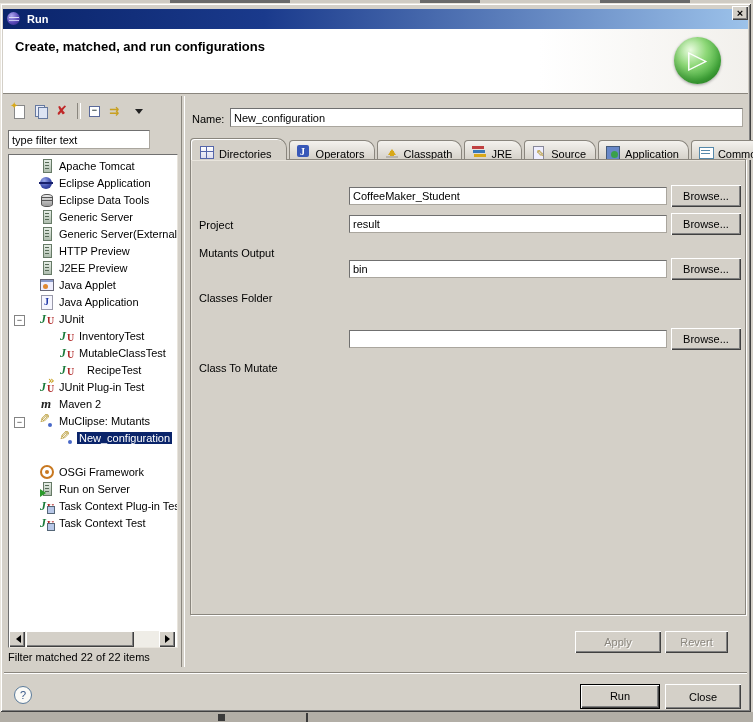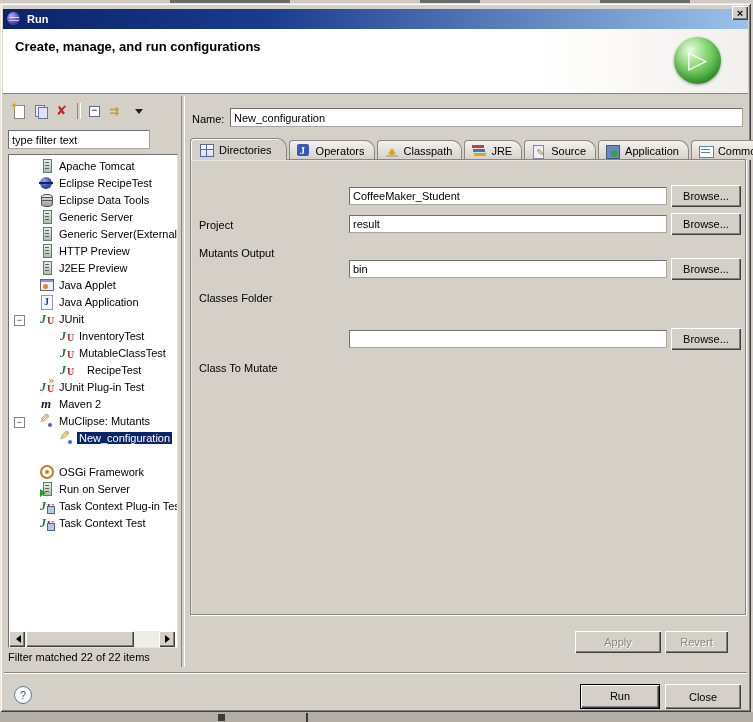--- a/index.html
+++ b/index.html
@@ -94,21 +94,21 @@
 
   .sash{position:absolute;left:181px;top:93px;width:2px;height:571px;
     border-left:1px solid #8a867e;border-right:1px solid #fff;}
 
   
   .name-label{position:absolute;left:192px;top:110px;}
   .name-input{position:absolute;left:230px;top:105px;width:505px;height:15px;padding:1px 3px;}
 
   .tabs{position:absolute;left:190px;top:136px;height:21px;display:flex;align-items:flex-end;}
   .tab{
-    position:relative;height:19px;display:flex;align-items:center;padding:0 9px 0 6px;
+    position:relative;height:19px;display:flex;align-items:flex-end;padding:0 9px 0 6px;
     border:1px solid #8a867e;border-bottom:none;border-radius:4px 10px 0 0;
     background:linear-gradient(#f4f2ee,#d4d0c8);margin-right:2px;color:#000;
   }
   .tab .icon{margin-right:4px;}
   .tab.selected{height:21px;background:#d4d0c8;box-shadow:inset 1px 1px 0 #fff;z-index:2;padding:0 14px 0 8px;}
   .tabpanel{
     position:absolute;left:190px;top:156px;width:554px;height:454px;background:#d4d0c8;
     border:1px solid #8a867e;box-shadow:inset 1px 1px 0 #e8e4dc, 1px 1px 0 #fff;
   }
   .frow{position:absolute;left:0;width:554px;height:22px;}
@@ -223,21 +223,21 @@
   <div class="titlebar">
     <span class="tl-ic">
         <b></b>
         <u></u>
       </span>
     <span class="tl-text">Run</span>
   </div>
   <button class="close-btn raised">×</button>
 
   <div class="banner">
-    <div class="btitle">Create, manage, and run configurations</div>
+    <div class="btitle">Create, matched, and run configurations</div>
     <div class="runball">
         <s>▷</s>
       </div>
   </div>
 
   <div class="toolbar" id="toolbar">
       <button class="tbtn"><span class="icon new-document-icon"><i class="n1"></i><em class="n2">✦</em></span></button>
       <button class="tbtn"><span class="icon copy-icon"><i class="c1"></i><i class="c2"></i></span></button>
       <button class="tbtn"><span class="icon delete-icon"><em class="x">✘</em></span></button>
       <span class="tsep"></span>
@@ -386,21 +386,21 @@
           <i class="d1"></i>
           <i class="d2"></i>
         </span>
         <span class="tlabel" style="left: 48px;">Eclipse Data Tools</span>
       </div>
       <div class="trow" style="top: 20px;">
         <span class="icon eclipse-icon" style="left: 30px;">
           <i class="e1"></i>
           <i class="e2"></i>
         </span>
-        <span class="tlabel" style="left: 48px;">Eclipse RecipeTest</span>
+        <span class="tlabel" style="left: 48px;">Eclipse Application</span>
       </div>
       <div class="trow" style="top: 3px;">
         <span class="icon server-icon" style="left: 30px;">
           <i class="s1"></i>
           <i class="s2"></i>
         </span>
         <span class="tlabel" style="left: 48px;">Apache Tomcat</span>
       </div>
     <div class="hscroll">
       <span class="sbtn raised">

